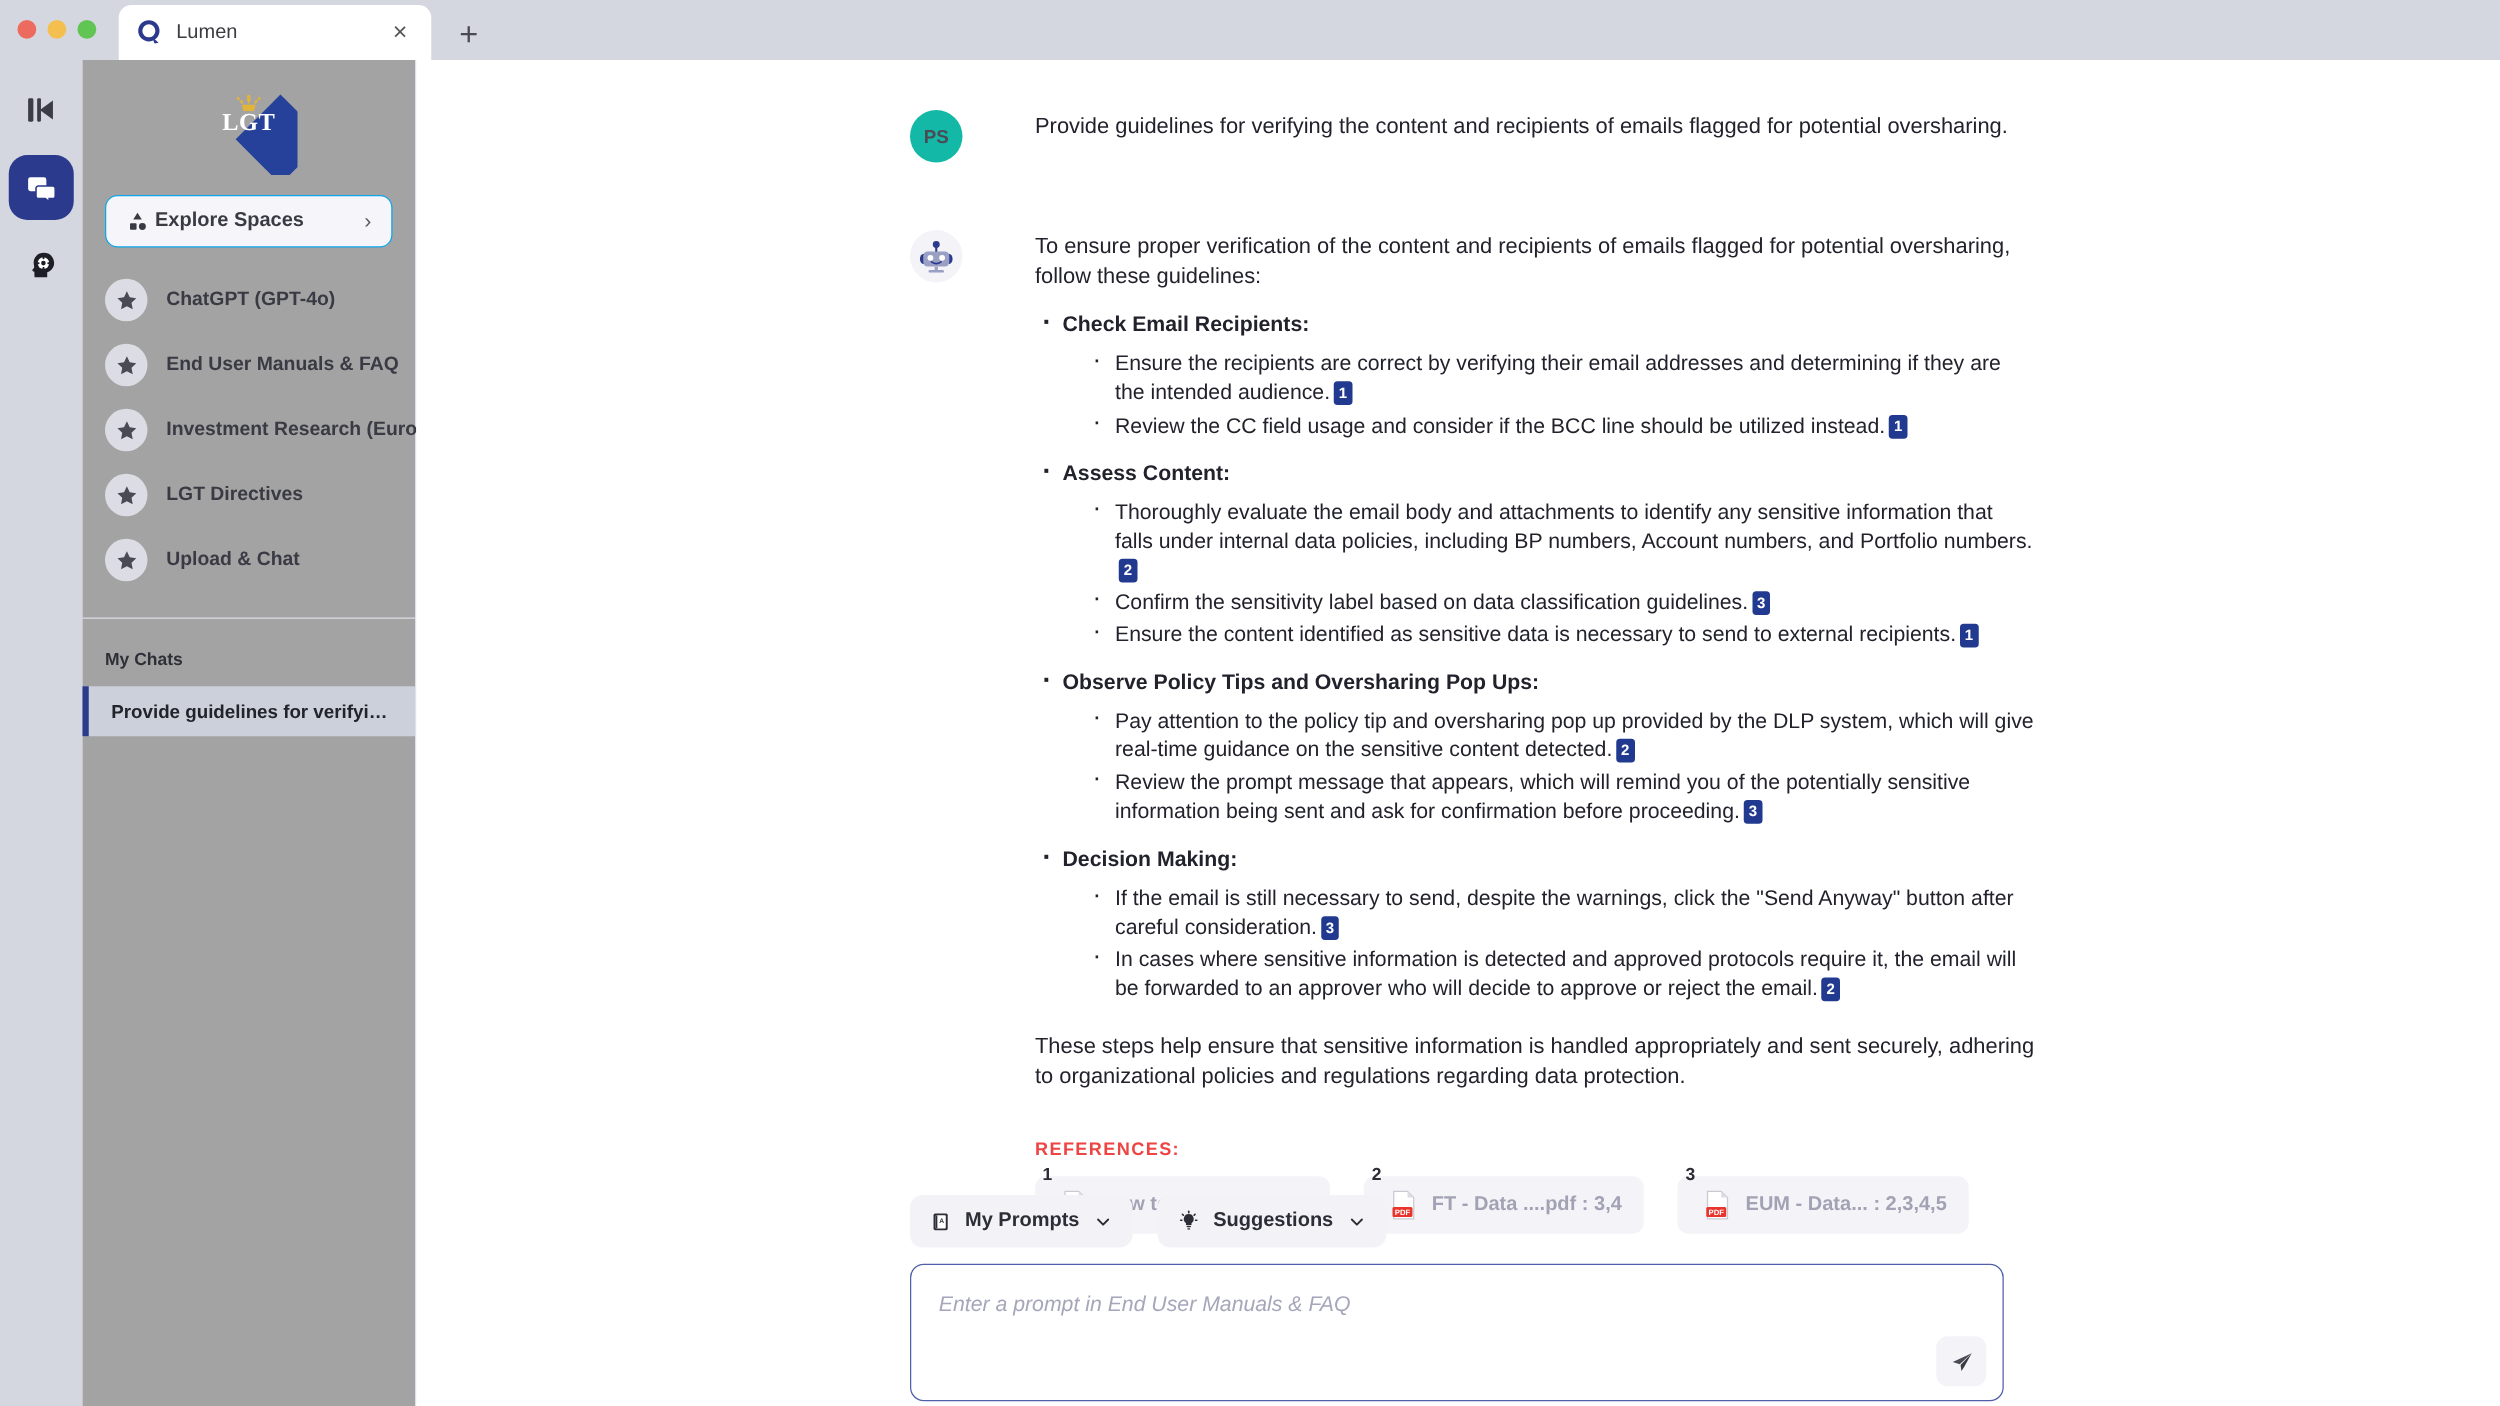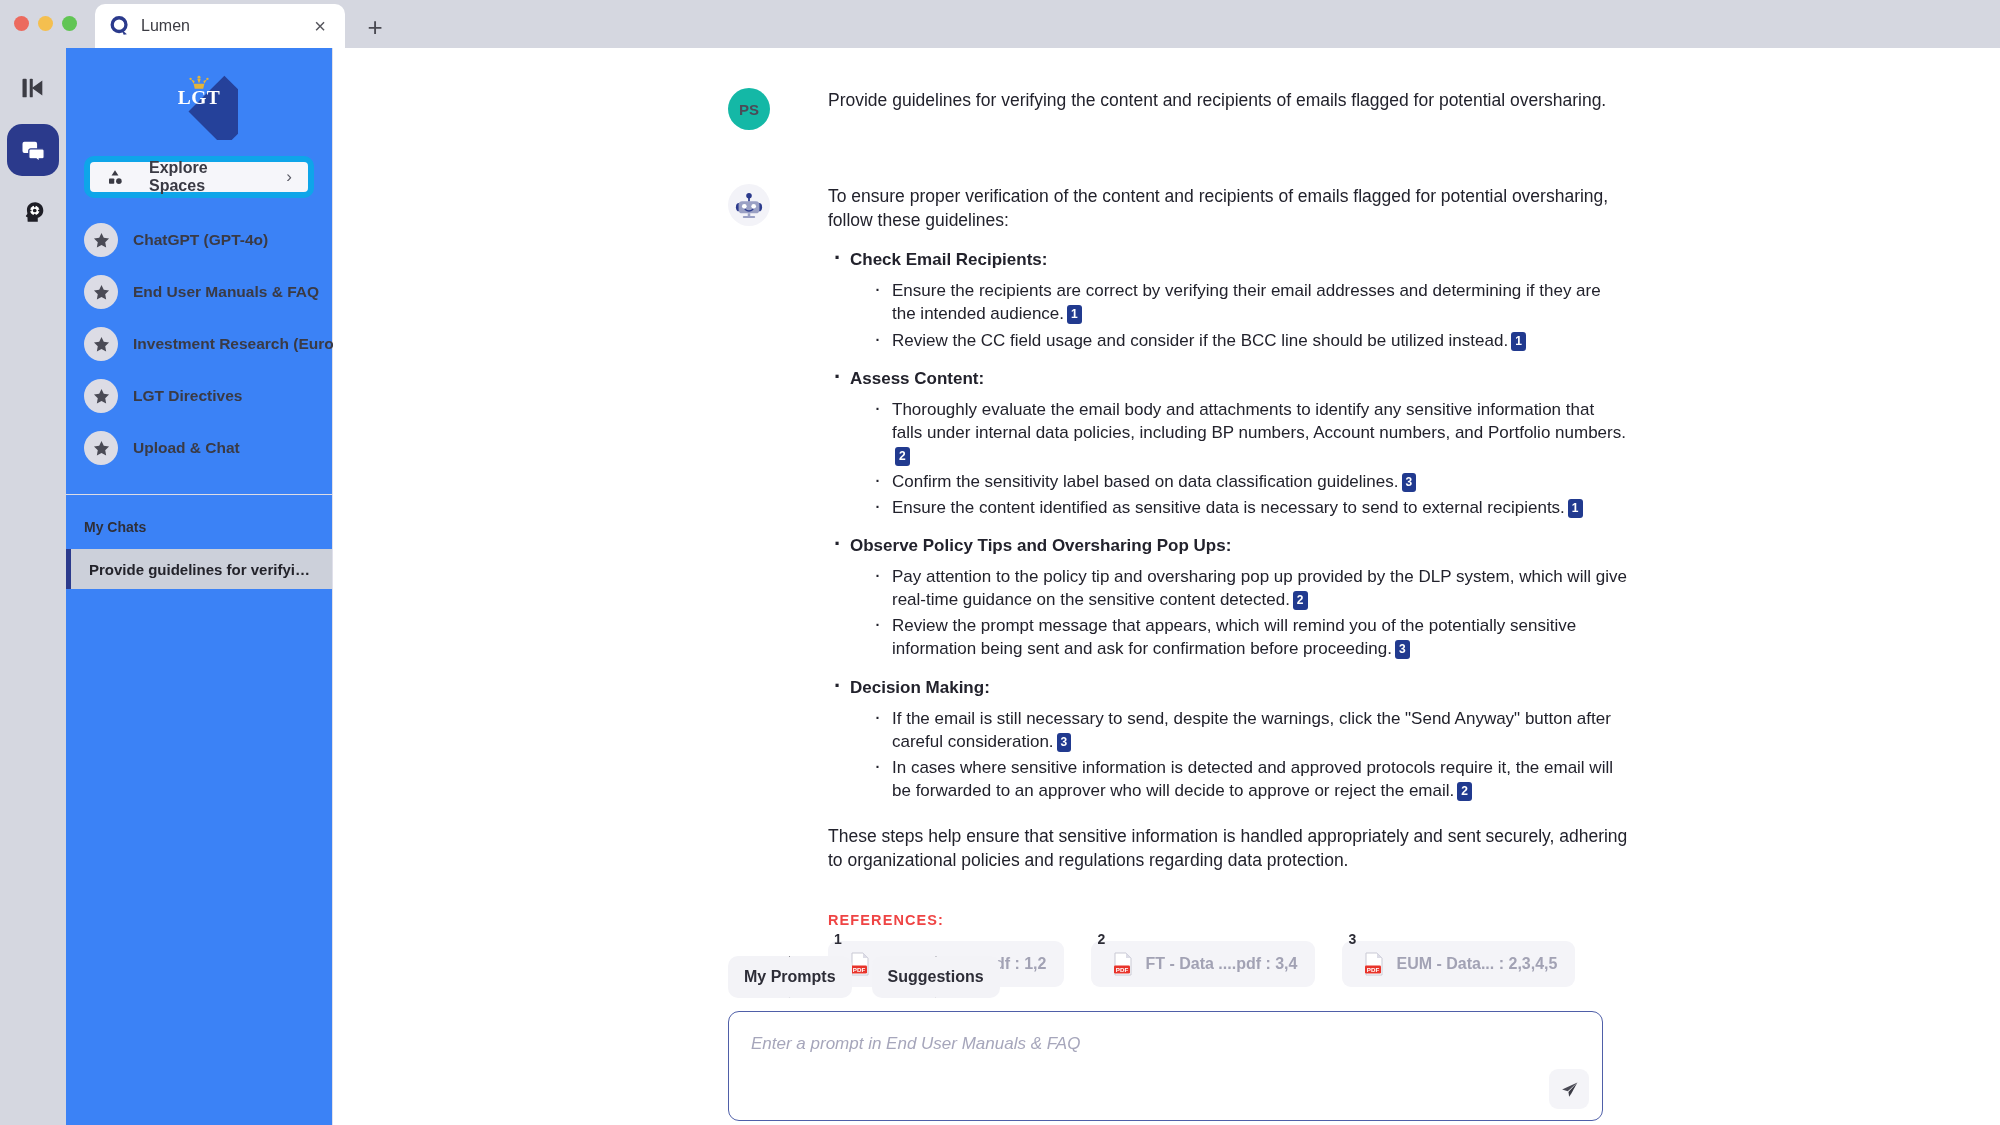--- a/index.html
+++ b/index.html
@@ -39,26 +39,26 @@
     position:absolute; left:0; top:0; width:66px; height:1077px;
     background:#d5d7e0;
     display:flex; flex-direction:column; align-items:center; padding-top:14px; gap:10px;
   }
   .rail-btn { width:52px; height:52px; border-radius:15px; display:flex; align-items:center; justify-content:center; }
   .rail-btn.active { background:#2b3a8c; }
 
   
   #sidebar {
     position:absolute; left:66px; top:0; width:267px; height:1077px;
-    background:#3b82f6; border-right:1px solid #e0e0ea;
+    background:#a3a3a3; border-right:1px solid #e0e0ea;
   }
   #logo-wrap { display:flex; justify-content:center; padding-top:14px; padding-bottom:16px; }
   #explore {
-    margin:0 18px; height:42px; border:6px solid #0ea5e9; border-radius:10px; background:#f6f6fa;
-    display:flex; align-items:center; padding:0 16px; gap:25px;
+    margin:0 18px; height:42px; border:1px solid #0ea5e9; border-radius:10px; background:#f6f6fa;
+    display:flex; align-items:center; padding:0 16px; gap:5px;
   }
   #explore-label { font-size:16px; font-weight:700; color:#3a3a44; flex:1; }
   .chev { color:#5b5b66; font-size:17px; }
 
   #spaces { margin-top:16px; padding:0 0 14px 0; }
   .space-row { display:flex; align-items:center; gap:15px; padding:9px 18px; }
   .star-badge {
     width:34px; height:34px; border-radius:50%; background:#dcdce5;
     display:flex; align-items:center; justify-content:center; flex:0 0 34px;
   }
@@ -107,21 +107,21 @@
   #refs { margin-top:40px; }
   #refs-title { font-size:14.5px; font-weight:700; letter-spacing:1.1px; color:#ef4444; }
   #ref-chips { display:flex; gap:27px; margin-top:13px; }
   .chip { position:relative; height:46px; background:#f4f4f8; border-radius:9px; display:flex; align-items:center; padding:0 18px 0 22px; gap:12px; }
   .chip-num { position:absolute; left:6px; top:-10px; font-size:14px; font-weight:700; color:#2c2c36; }
   .chip-label { font-size:16px; font-weight:600; color:#a2a2b4; white-space:nowrap; }
   .pdf-ico { width:20px; height:24px; flex:0 0 20px; }
 
   
   #toolbar { position:absolute; left:395px; top:908px; display:flex; gap:20px; }
-  .pill { height:42px; background:#f3f3f7; border-radius:10px; display:flex; align-items:center; gap:11px; padding:0 16px;flex-direction:column; }
+  .pill { height:42px; background:#f3f3f7; border-radius:10px; display:flex; align-items:center; gap:11px; padding:0 16px; }
   .pill-label { font-size:16px; font-weight:700; color:#2d2d37; white-space:nowrap; }
 
   
   #composer {
     position:absolute; left:395px; top:963px; width:875px; height:110px;
     border:1.5px solid #4f5fa8; border-radius:11px; background:#ffffff;font-style:italic;
   }
   #composer-placeholder { position:absolute; left:22px; top:22px; font-size:17px; color:#a6a6bb; }
   #send-btn { position:absolute; right:13px; bottom:11px; width:40px; height:40px; border-radius:9px; background:#f4f4f8; display:flex; align-items:center; justify-content:center; }
 </style>

